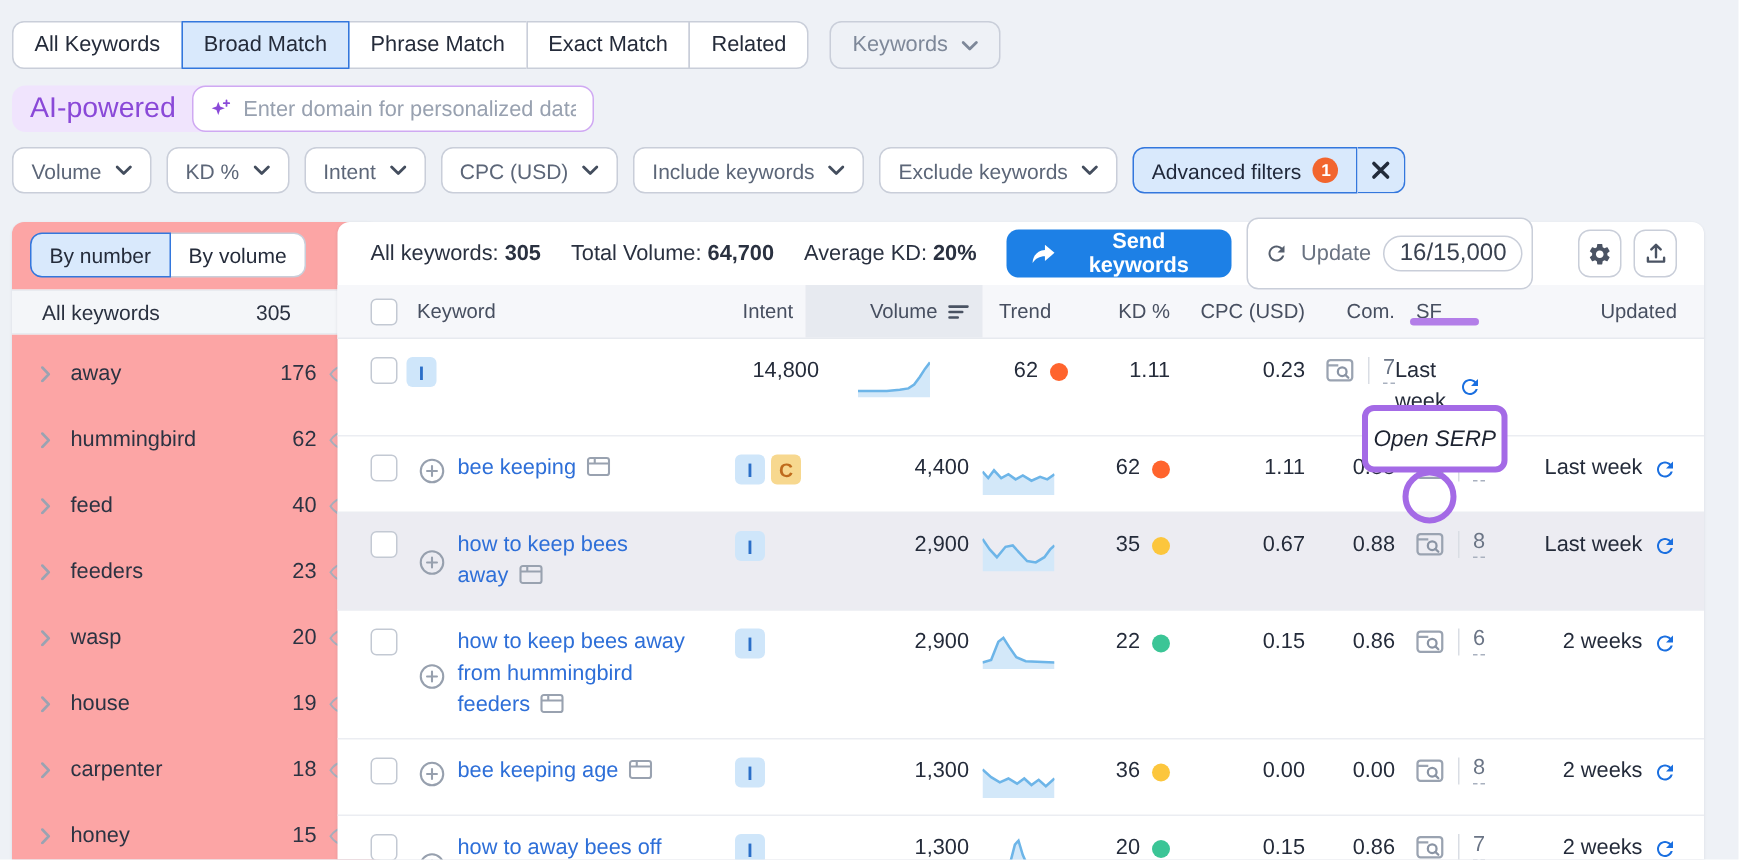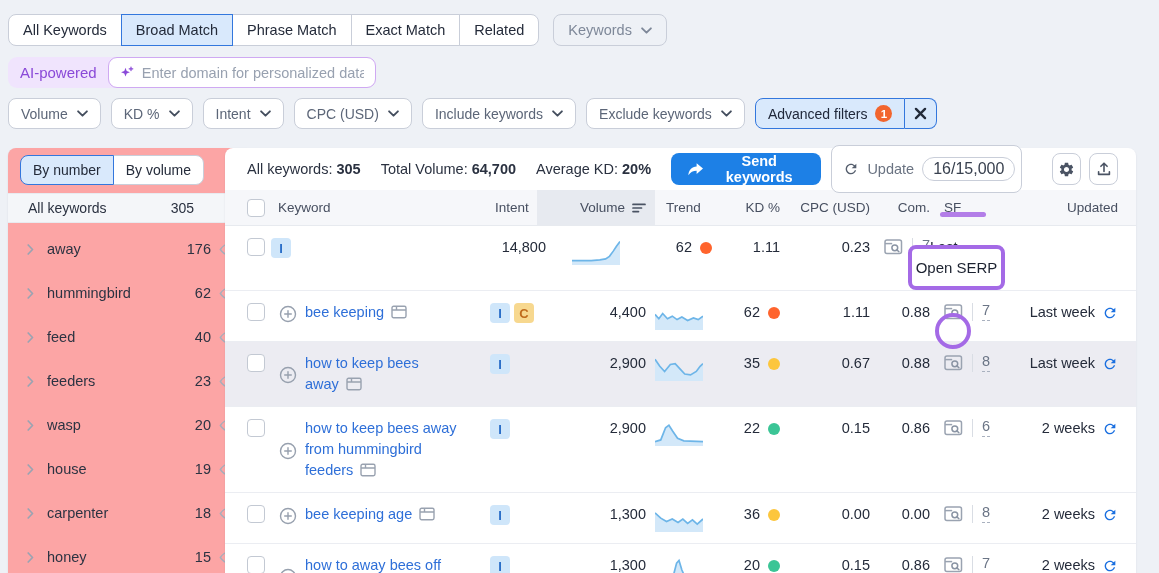--- a/index.html
+++ b/index.html
@@ -20,21 +20,21 @@
   .seg:first-child { border-radius:8px 0 0 8px; margin-left:0; }
   .seg:last-child { border-radius:0 8px 8px 0; }
   .seg.sel { background:#d9e9fc; border-color:#3377dd; z-index:2; }
   .lang-btn { height:32px; border:1px solid #c9ced9; border-radius:8px; background:transparent;
               padding:0 14px; display:flex; align-items:center; gap:9px; font-size:14.5px; color:#7e8899;
               font-family:inherit; cursor:pointer; }
 
   
   .ai-row { position:absolute; left:8px; top:57px; height:31px; display:flex; align-items:center;
             background:#f0e4fd; border-radius:9px; padding-left:12px; }
-  .ai-label { color:#8a49d8; font-size:15px; margin-right:11px; }
+  .ai-label { color:#8a49d8; font-size:19px; margin-right:11px; }
   .ai-input-wrap { background:#fff; border:1px solid #cfa9f2; border-radius:9px; height:31px;
                    display:flex; align-items:center; padding:0 11px; gap:8px; }
   .ai-input { border:none; outline:none; width:222px; font-size:14.5px; color:#242b3a; font-family:inherit; }
   .ai-input::placeholder { color:#98a1b0; }
 
   
   .filters-row { position:absolute; left:8px; top:98px; display:flex; gap:10px; align-items:center; }
   .filter-btn { height:31px; background:#fff; border:1px solid #c9ced9; border-radius:8px;
                 padding:0 12px; display:flex; align-items:center; gap:9px; font-size:14px; color:#5c6678;
                 font-family:inherit; cursor:pointer; }
@@ -120,23 +120,23 @@
   .c-trend { justify-content:center; padding-top:2px; }
   .c-sf { align-items:center; padding-left:14px; }
   .serp-icn { cursor:pointer; }
   .sf-divider { width:1px; height:18px; background:#d9dde4; margin:0 9px; flex:none; }
   .sf-num { color:#6b7586; border-bottom:1.5px dashed #a9b1bf; padding-bottom:1px; line-height:17px;
             cursor:pointer; }
   .c-updated { justify-content:flex-end; align-items:center; gap:7px; padding-right:18px; }
   .refresh { cursor:pointer; }
 
   
-  .serp-tooltip { position:absolute; left:908px; top:245px; width:97px; height:45px; background:#fff;
+  .serp-tooltip { position:absolute; left:908px; top:270px; width:97px; height:45px; background:#fff;
                   border:4px solid #a46ae6; border-radius:8px; display:flex; align-items:center;
-                  justify-content:center; font-size:15px; color:#1c2230; z-index:10; }
+                  justify-content:center; font-size:15px; color:#1c2230; z-index:10;font-style:italic; }
   .serp-circle { position:absolute; left:935px; top:313px; width:36px; height:36px;
                  border:4px solid #a46ae6; border-radius:50%; z-index:9; }
 </style>
 </head>
 <body>
 
 <div class="tabs-row">
   <div class="seg-group" id="seg-group2">
       <button class="seg">All Keywords</button>
       <button class="seg sel">Broad Match</button>

